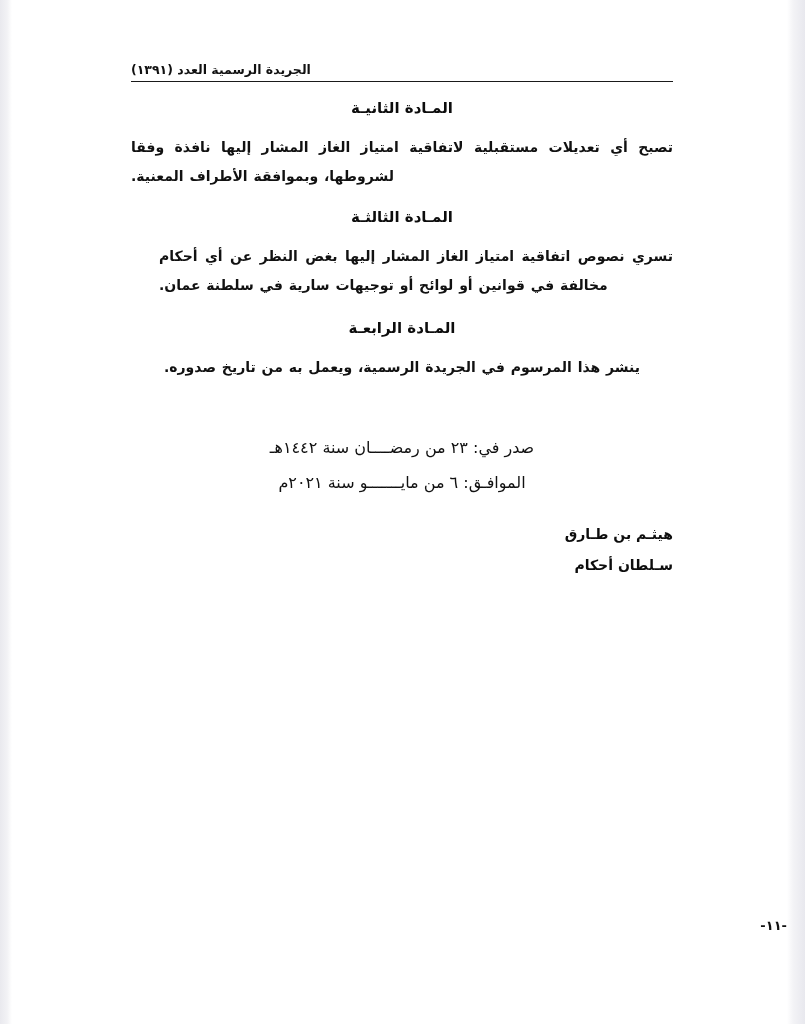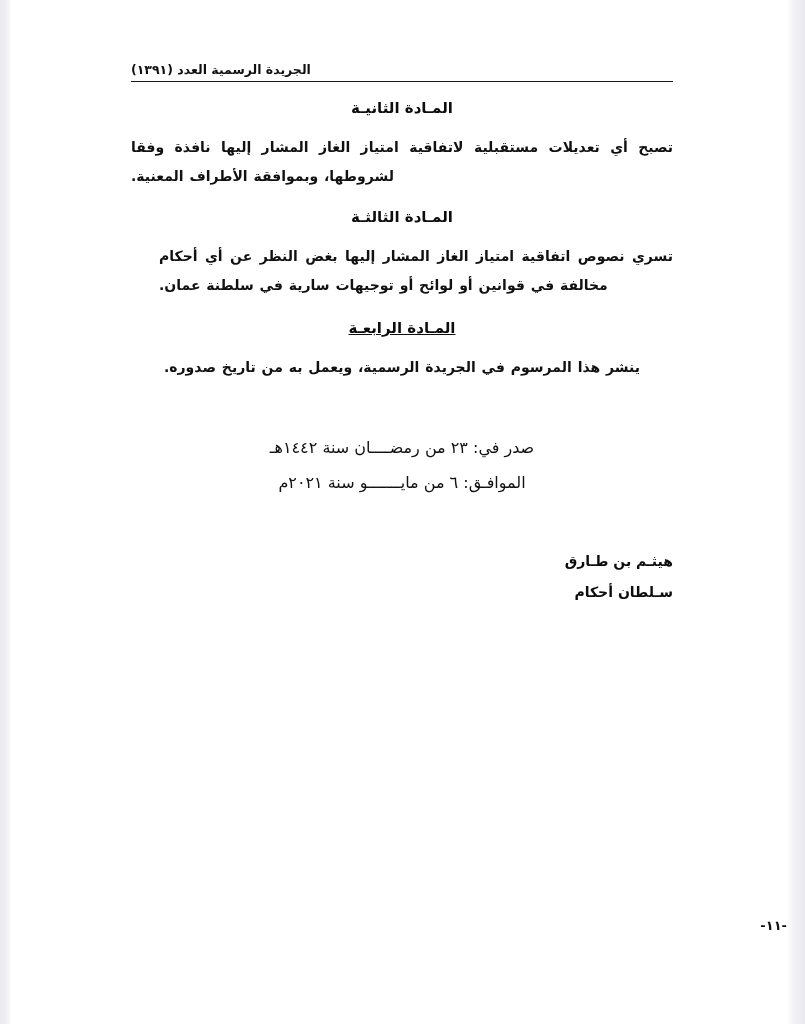--- a/index.html
+++ b/index.html
@@ -135,24 +135,24 @@
     font-weight: bold;
     color: #111111;
     letter-spacing: 1px;
   }
 
   
   .sp-h2  { margin-top: 17px; }
   .sp-p1  { margin-top: 16px; }
   .sp-h3  { margin-top: 18px; }
   .sp-p2  { margin-top: 16px; margin-left: 28px; }
-  .sp-h4  { margin-top: 19px; text-decoration: underline; }
+  .sp-h4  { margin-top: 19px; }
   .sp-p3  { margin-top: 16px; }
   .sp-dt  { margin-top: 50px; }
-  .sp-sig { margin-top: 46px; }
+  .sp-sig { margin-top: 19px; }
 </style>
 </head>
 <body>
 
 <div id="page-root">
 
   <div class="edge-strip edge-left"></div>
   <div class="edge-strip edge-right"></div>
 
   <div class="page-sheet">

